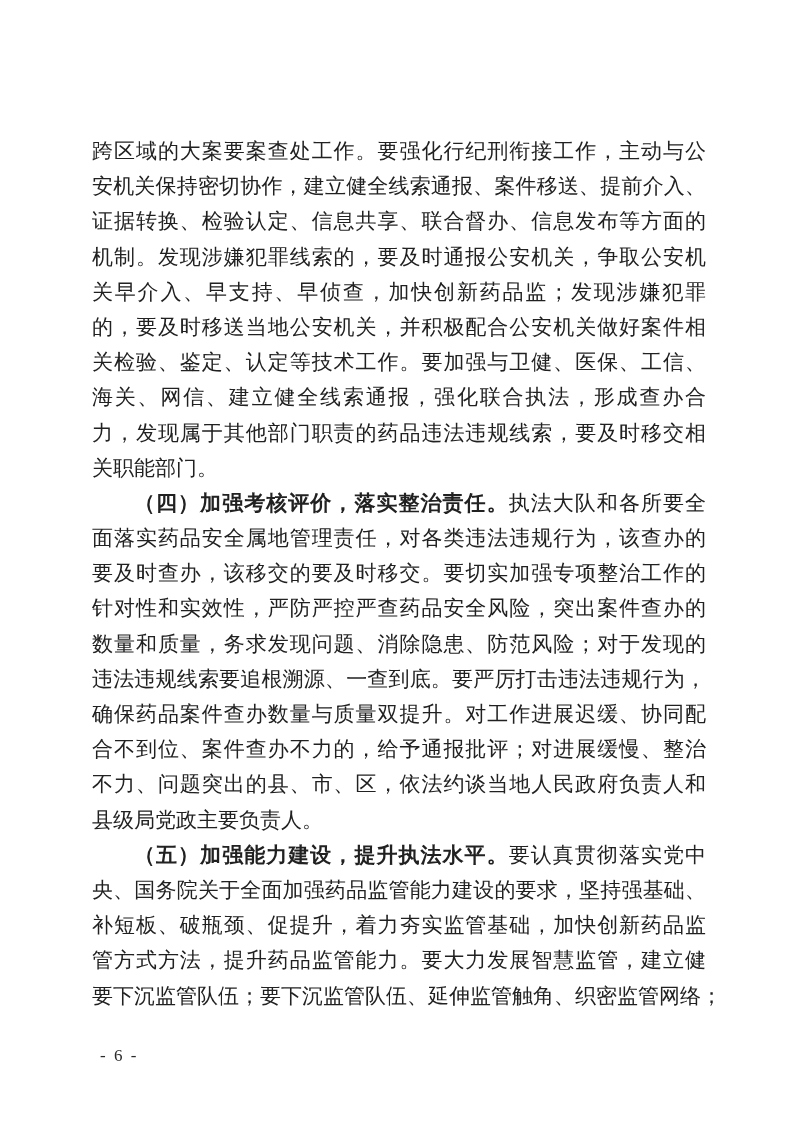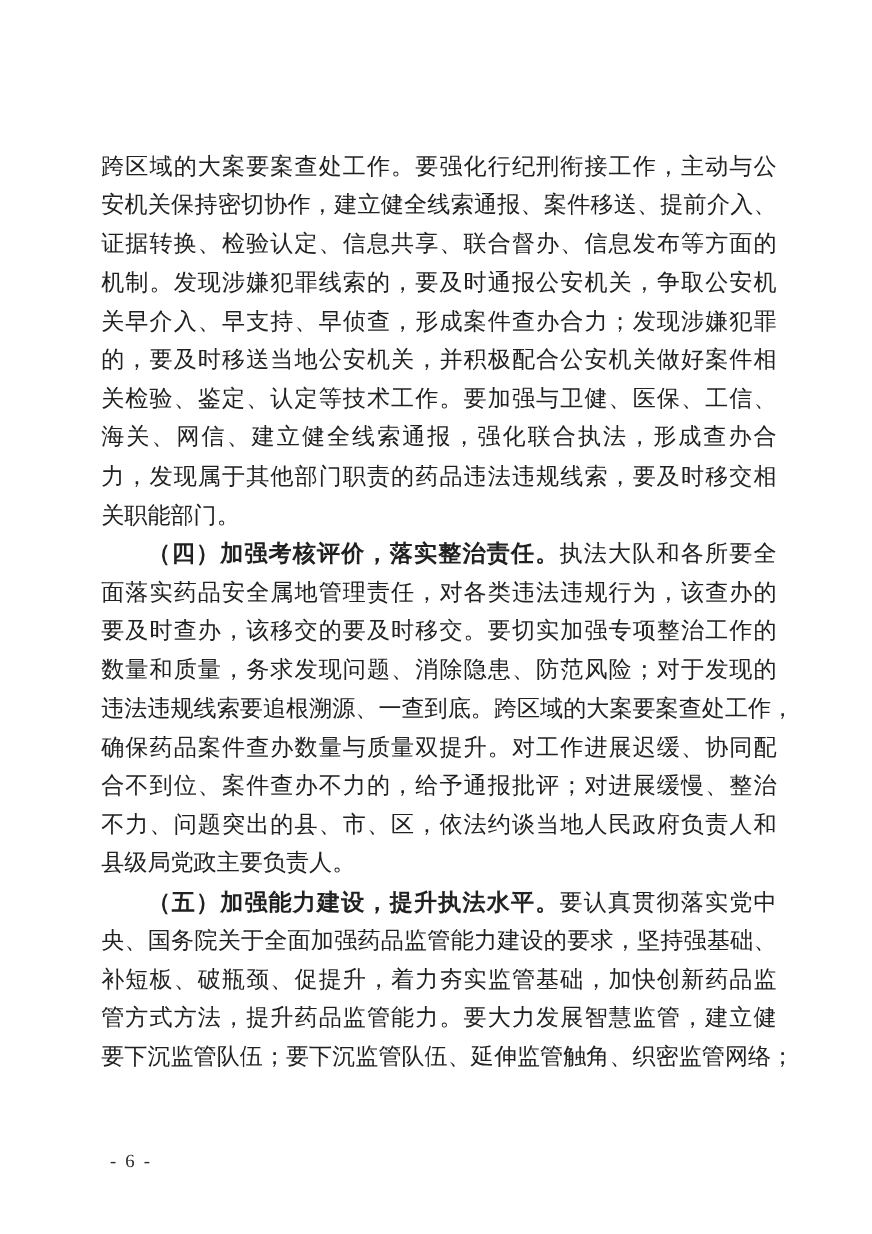--- a/index.html
+++ b/index.html
@@ -55,33 +55,34 @@
 </head>
 <body>
 
 <div class="page">
   <div class="content" id="doc-content">
       <div>
         <div class="line"><span>跨区域的大案要案查处工作。要强化行纪刑衔接工作，主动与公</span></div>
         <div class="line"><span>安机关保持密切协作，建立健全线索通报、案件移送、提前介入、</span></div>
         <div class="line"><span>证据转换、检验认定、信息共享、联合督办、信息发布等方面的</span></div>
         <div class="line"><span>机制。发现涉嫌犯罪线索的，要及时通报公安机关，争取公安机</span></div>
-        <div class="line"><span>关早介入、早支持、早侦查，形成案件查办合力；发现涉嫌犯罪</span></div>
+        <div class="line"><span>关早介入、早支持、早侦查，加快创新药品监；发现涉嫌犯罪</span></div>
         <div class="line"><span>的，要及时移送当地公安机关，并积极配合公安机关做好案件相</span></div>
         <div class="line"><span>关检验、鉴定、认定等技术工作。要加强与卫健、医保、工信、</span></div>
         <div class="line"><span>海关、网信、建立健全线索通报，强化联合执法，形成查办合</span></div>
         <div class="line"><span>力，发现属于其他部门职责的药品违法违规线索，要及时移交相</span></div>
         <div class="line no-fill"><span>关职能部门。</span></div>
       </div>
       <div>
         <div class="line indent"><span class="seg-bold">（四）加强考核评价，落实整治责任。</span><span>执法大队和各所要全</span></div>
         <div class="line"><span>面落实药品安全属地管理责任，对各类违法违规行为，该查办的</span></div>
         <div class="line"><span>要及时查办，该移交的要及时移交。要切实加强专项整治工作的</span></div>
+        <div class="line"><span>针对性和实效性，严防严控严查药品安全风险，突出案件查办的</span></div>
         <div class="line"><span>数量和质量，务求发现问题、消除隐患、防范风险；对于发现的</span></div>
-        <div class="line"><span>违法违规线索要追根溯源、一查到底。跨区域的大案要案查处工作，</span></div>
+        <div class="line"><span>违法违规线索要追根溯源、一查到底。要严厉打击违法违规行为，</span></div>
         <div class="line"><span>确保药品案件查办数量与质量双提升。对工作进展迟缓、协同配</span></div>
         <div class="line"><span>合不到位、案件查办不力的，给予通报批评；对进展缓慢、整治</span></div>
         <div class="line"><span>不力、问题突出的县、市、区，依法约谈当地人民政府负责人和</span></div>
         <div class="line no-fill"><span>县级局党政主要负责人。</span></div>
       </div>
       <div>
         <div class="line indent"><span class="seg-bold">（五）加强能力建设，提升执法水平。</span><span>要认真贯彻落实党中</span></div>
         <div class="line"><span>央、国务院关于全面加强药品监管能力建设的要求，坚持强基础、</span></div>
         <div class="line"><span>补短板、破瓶颈、促提升，着力夯实监管基础，加快创新药品监</span></div>
         <div class="line"><span>管方式方法，提升药品监管能力。要大力发展智慧监管，建立健</span></div>

